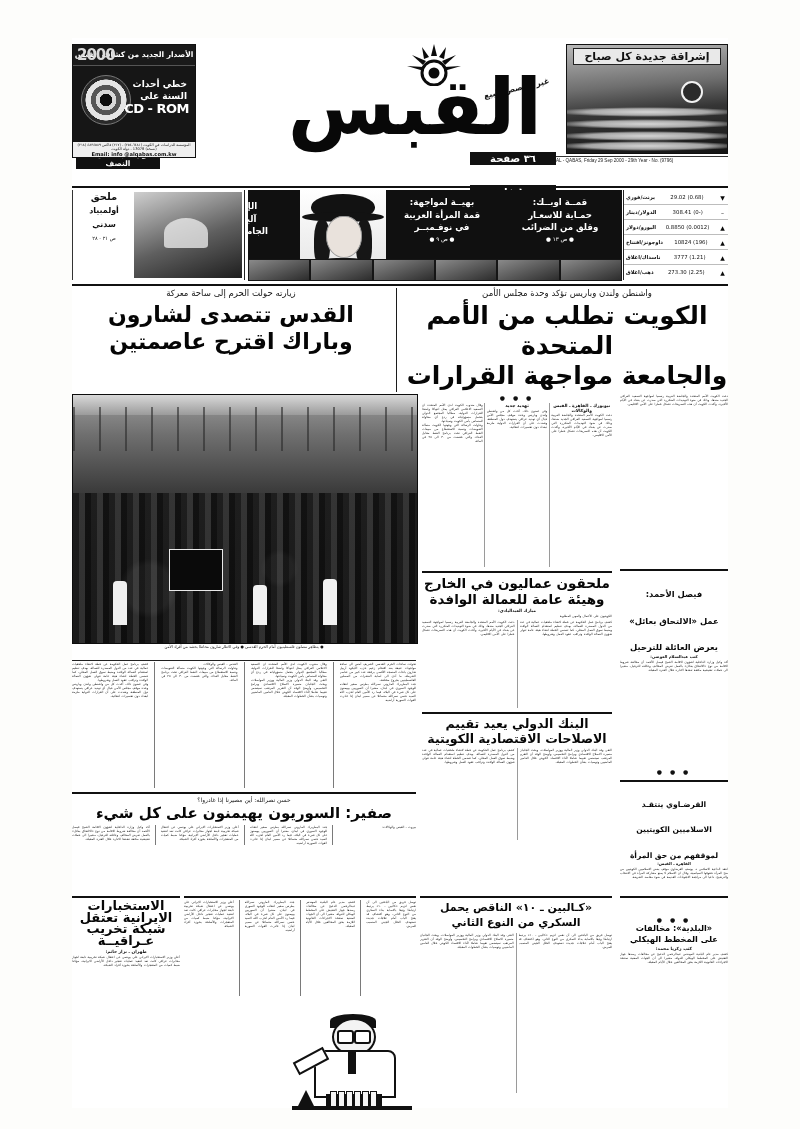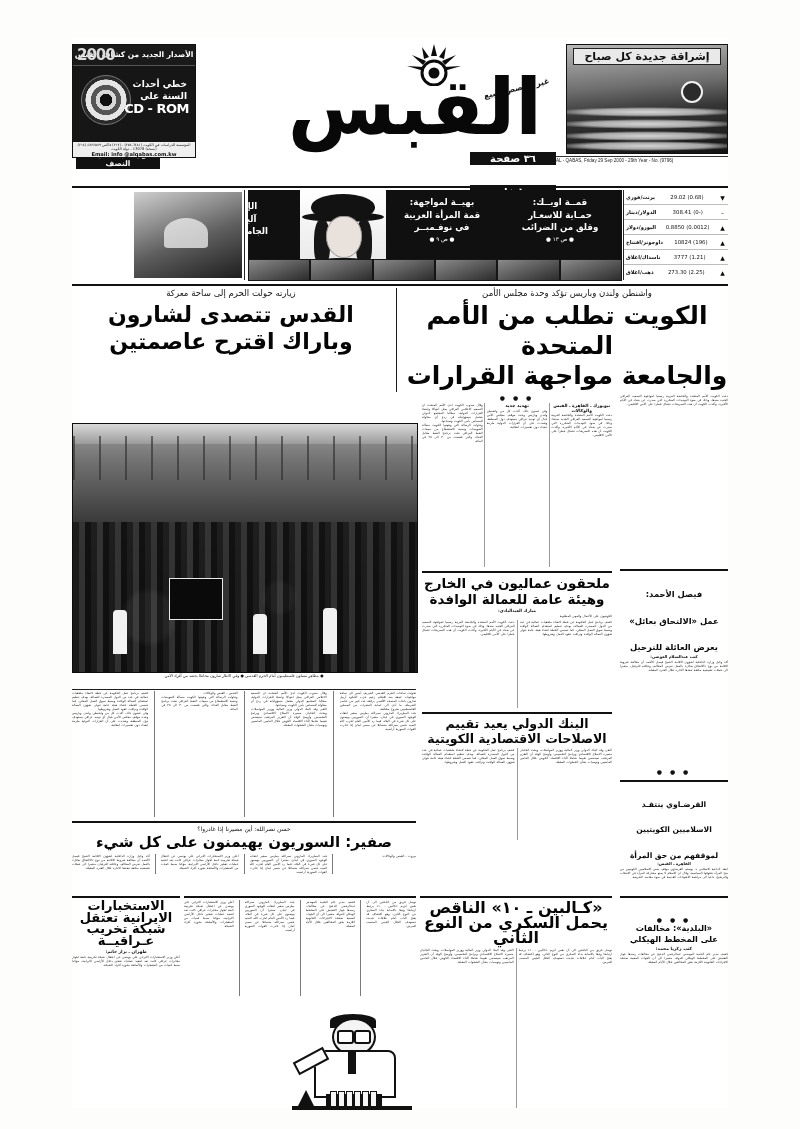--- a/index.html
+++ b/index.html
@@ -117,21 +117,21 @@
   .heads{position:absolute;left:72px;top:288px;width:656px;height:104px;}
   .hd-left{position:absolute;right:0;width:322px;}
   .hd-right{position:absolute;left:0;width:318px;}
   .kick{font-size:8.6px;text-align:center;color:#141414;letter-spacing:.4px;margin-bottom:3px;}
   .h1{font-size:25px;font-weight:bold;line-height:30px;text-align:center;color:#050505;letter-spacing:-0.5px;}
   .h1.sm{font-size:22px;line-height:27px;}
   .splitv{position:absolute;left:324px;top:0;width:1px;height:104px;background:#1c1c1c;}
 
   
   .grid{position:absolute;left:72px;top:394px;width:656px;height:496px;}
-  .colA{position:absolute;right:0;width:344px;height:496px;margin-top:29px;}   
+  .colA{position:absolute;right:0;width:344px;height:496px;}   
   .colB{position:absolute;right:348px;width:192px;height:496px;} 
   .colC{position:absolute;left:0;width:112px;height:496px;}     
 
   .photo{position:absolute;right:0;top:0;width:344px;height:248px;
     background:
       radial-gradient(circle at 22% 78%, rgba(255,255,255,.45) 0 7%, rgba(0,0,0,0) 9%),
       radial-gradient(circle at 60% 70%, rgba(255,255,255,.35) 0 5%, rgba(0,0,0,0) 7%),
       linear-gradient(180deg,#9d9d9d 0%,#6f6f6f 16%,#3d3d3d 38%,#242424 62%,#101010 100%);
     border:1px solid #0d0d0d;overflow:hidden;}
   .photo .railing{position:absolute;top:12px;left:0;right:0;height:44px;
@@ -168,21 +168,21 @@
   .cb-head.s{font-size:7.6px;line-height:9.6px;}
   .dots{text-align:center;font-size:6px;letter-spacing:3px;color:#111;line-height:7px;}
 
   
   .bottom{position:absolute;left:72px;top:896px;width:656px;height:212px;}
   .bcol{position:absolute;top:0;height:212px;}
   .bR{right:0;width:112px;}
   .bM{right:116px;width:228px;}
   .bMM{right:348px;width:196px;}
   .bL{left:0;width:108px;}
-  .b-head{font-size:16px;font-weight:bold;text-align:center;line-height:15px;color:#070707;}
+  .b-head{font-size:11px;font-weight:bold;text-align:center;line-height:15px;color:#070707;}
   .b-head.s{font-size:13px;line-height:11.5px;}
   .b-head.xs{font-size:8.2px;line-height:10.5px;}
 
   .cartoon{position:absolute;right:4px;bottom:2px;width:120px;height:96px;}
   .cartoon .head{position:absolute;top:4px;left:40px;width:40px;height:34px;border-radius:50%;
      background:#f4f4f4;border:2px solid #111;}
   .cartoon .hair{position:absolute;top:0px;left:38px;width:46px;height:14px;border-radius:50% 50% 0 0;background:#111;}
   .cartoon .glassL{position:absolute;top:16px;left:45px;width:13px;height:10px;border:2px solid #111;border-radius:3px;background:#fff;}
   .cartoon .glassR{position:absolute;top:16px;left:62px;width:13px;height:10px;border:2px solid #111;border-radius:3px;background:#fff;}
   .cartoon .coat{position:absolute;top:36px;left:22px;width:78px;height:44px;background:#fff;border:2px solid #111;border-radius:8px 8px 0 0;}
@@ -322,20 +322,26 @@
         <div></div>
           <div></div>
           <div></div>
           <div></div>
           <div></div>
           <div></div>
       </div>
     </div>
 
     <div class="stripright">
+      <div class="sr-left">
+        <div class="w">ملحق</div>
+        <div class="w sm">أولمبياد</div>
+        <div class="w sm">سدني</div>
+        <div class="pgs">ص ٢١ - ٢٨</div>
+      </div>
       <div class="sr-pic">
         <div class="dome"></div>
       </div>
     </div>
   </div>
 
   <div class="heads">
     <div class="hd-left">
       <div class="kick">واشنطن ولندن وباريس تؤكد وحدة مجلس الأمن</div>
       <div class="h1">الكويت تطلب من الأمم المتحدة</div>

